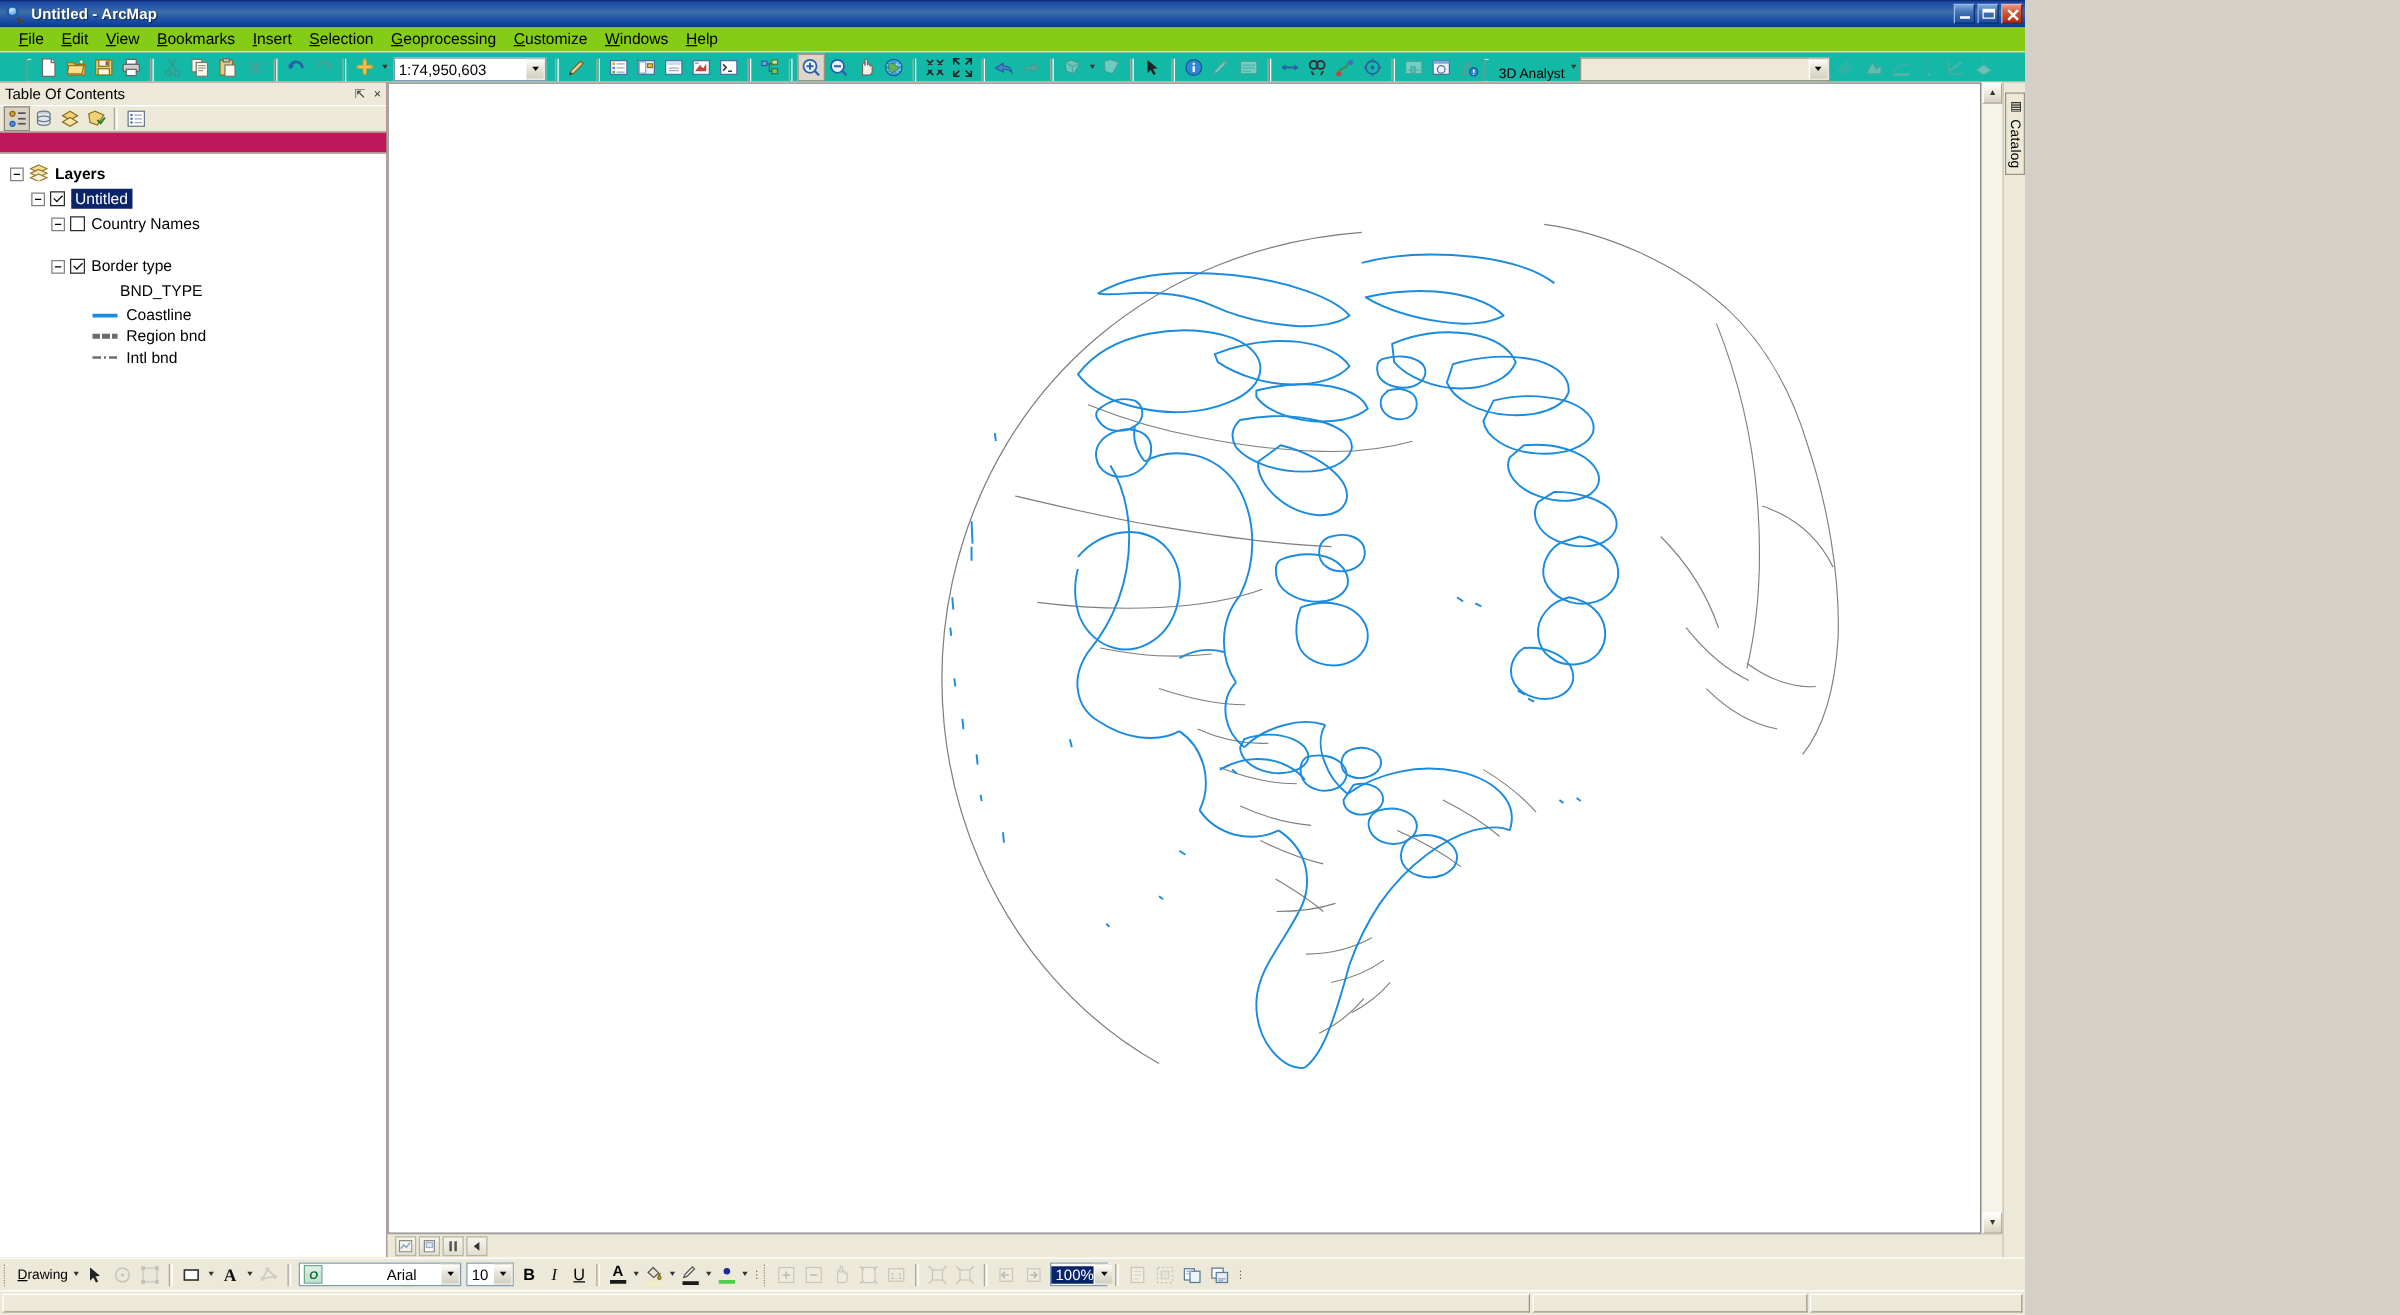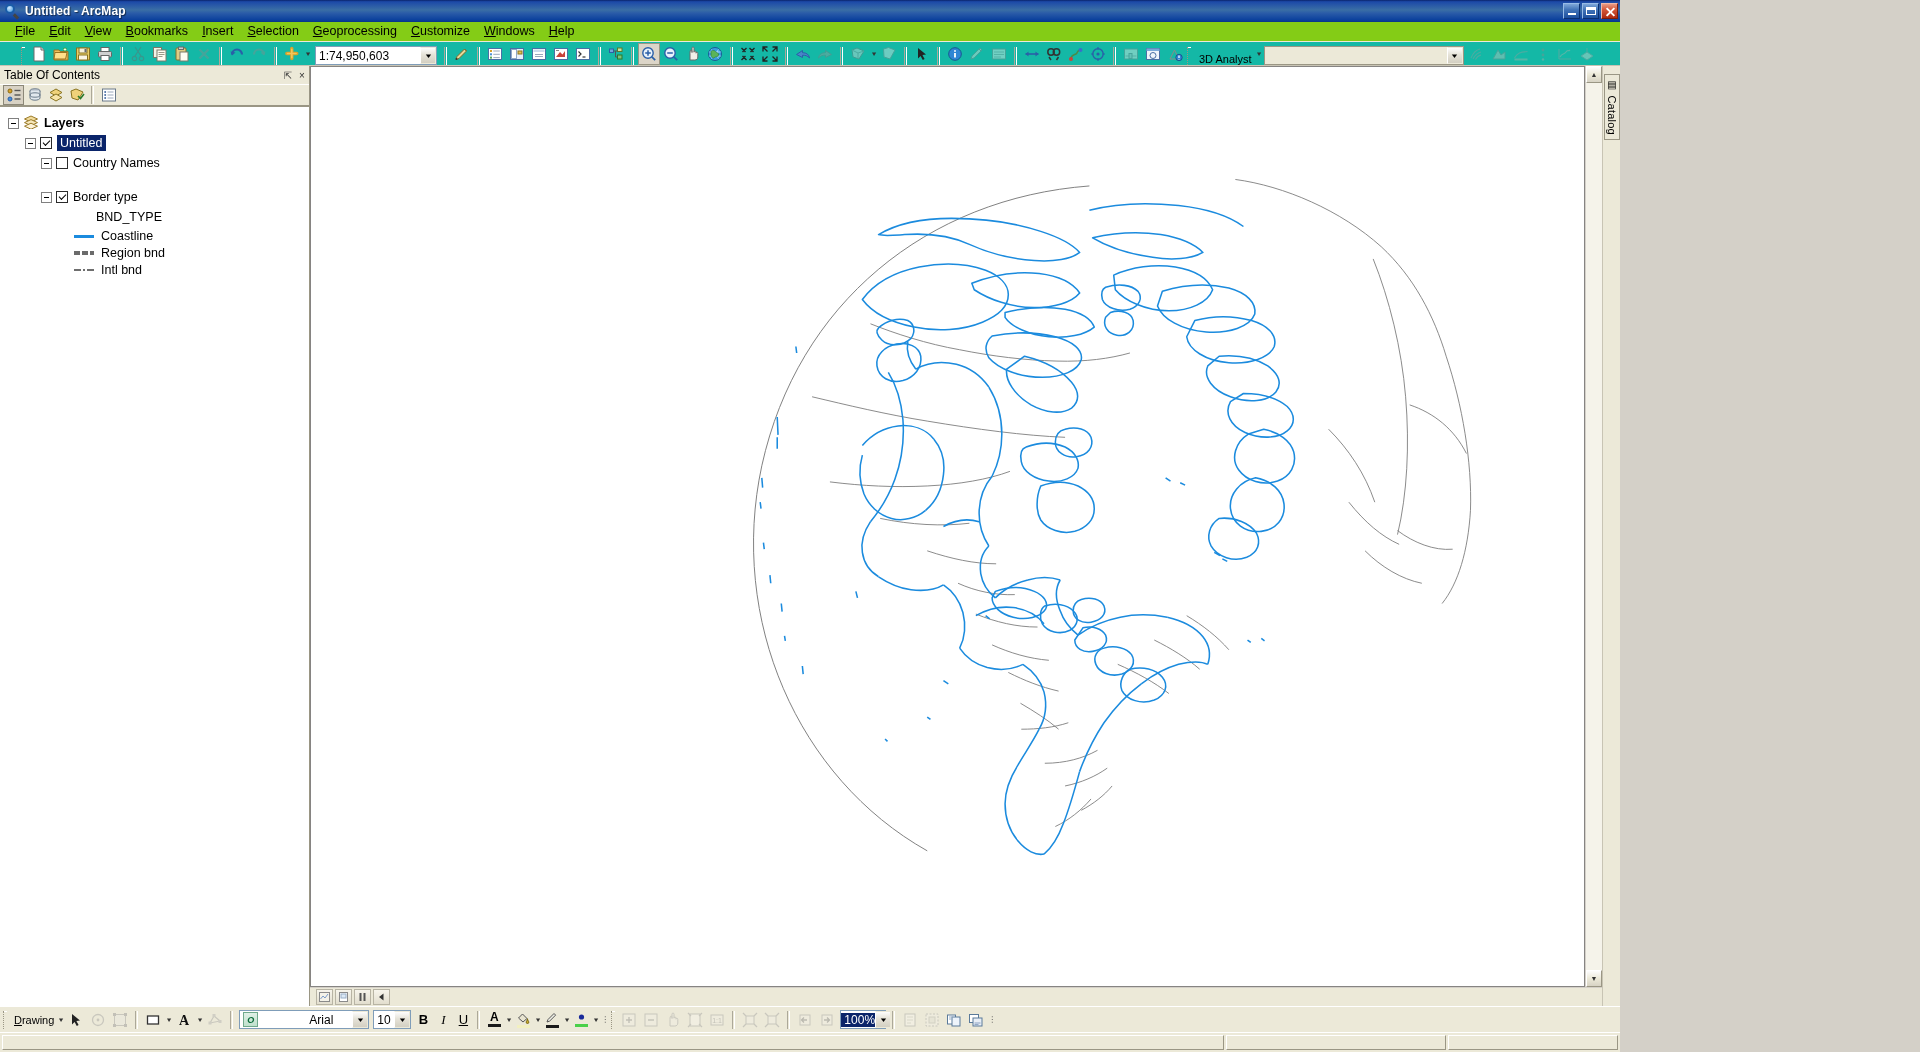--- a/index.html
+++ b/index.html
@@ -202,20 +202,21 @@
     background: #d8d2c4;
     border: 1px solid #8c8878;
   }
   .toc-tree {
     flex: 1 1 auto;
     background: #fff;
     border-top: 1px solid #9a9684;
     padding: 6px 0 16px 0;
     overflow: hidden;
     font-size: 12.5px;
+    margin-top: 16px;
   }
   .tnode { display: flex; align-items: center; height: 20px; white-space: nowrap; }
   .expander {
     width: 11px; height: 11px; flex: 0 0 11px;
     border: 1px solid #808080; background: #fff;
     margin-right: 4px; position: relative; cursor: pointer;
   }
   .expander::before {
     content: ""; position: absolute; left: 2px; top: 4px;
     width: 5px; height: 1px; background: #000;

